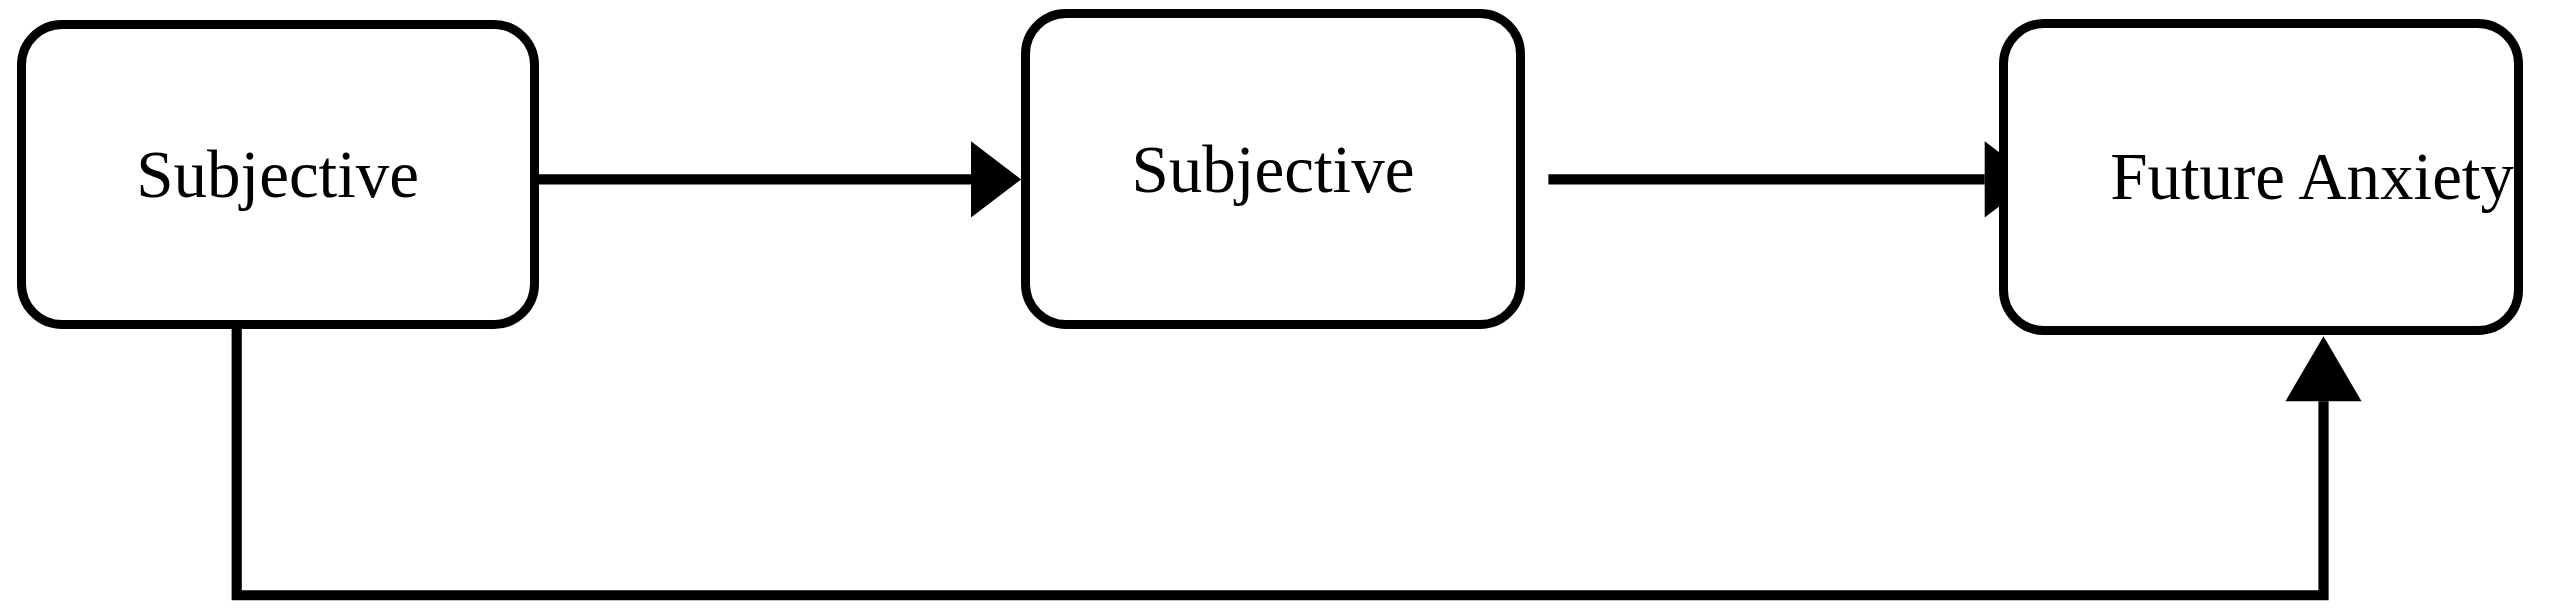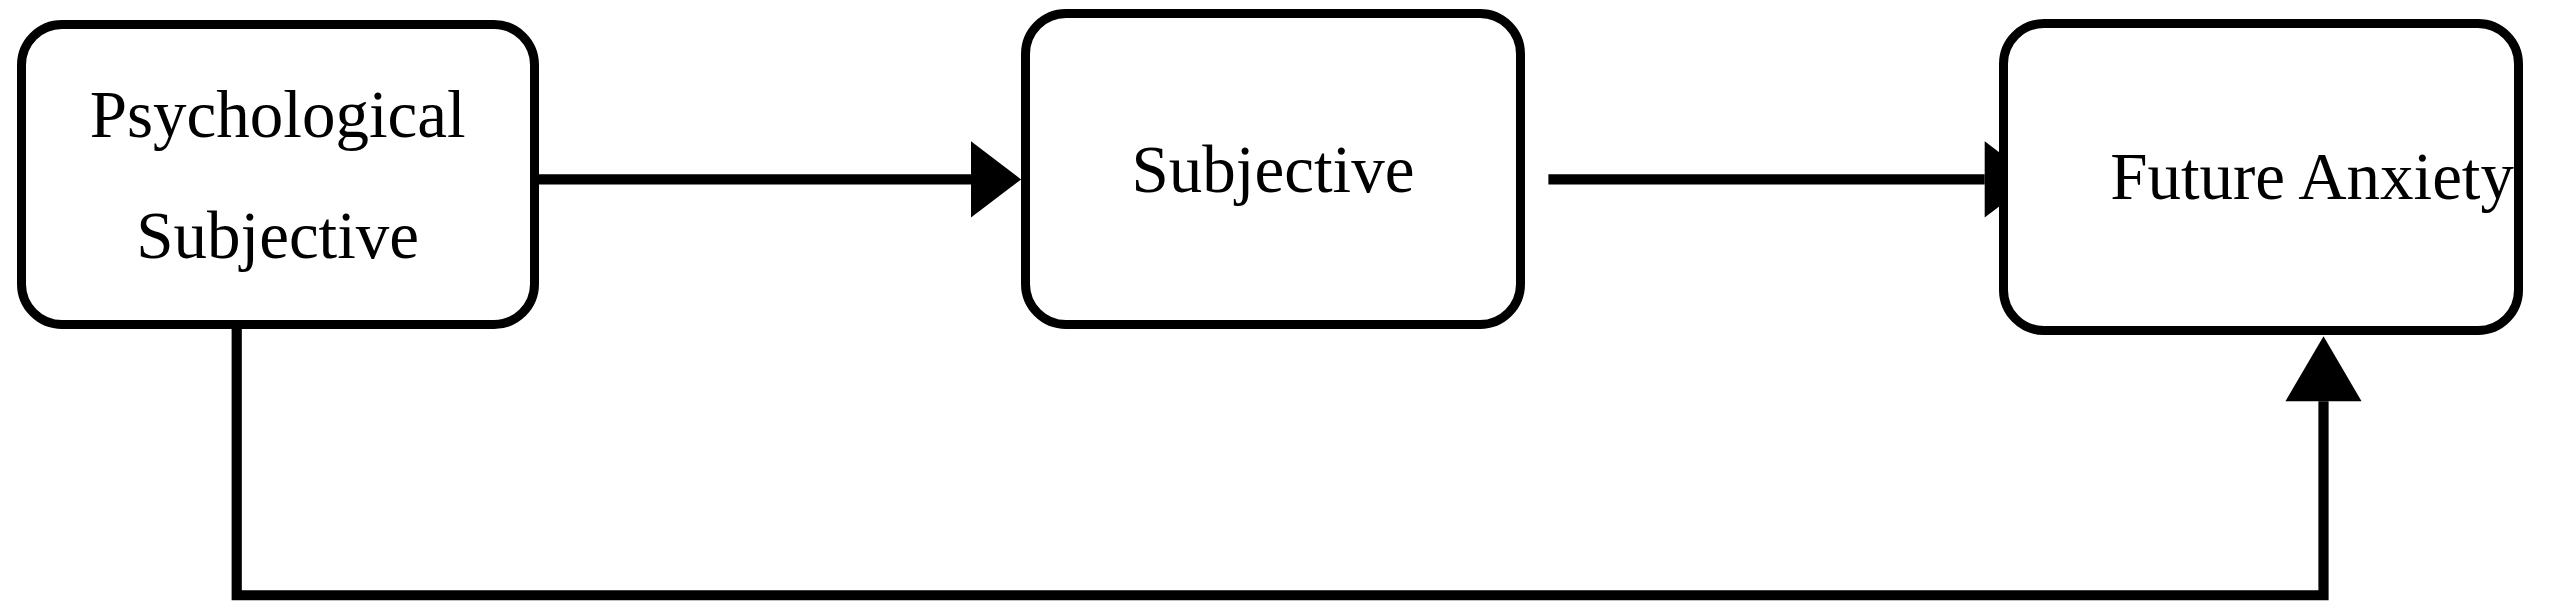--- a/index.html
+++ b/index.html
@@ -87,21 +87,20 @@
       <polygon points="2138,152 2192,193 2138,234" fill="#000000"></polygon>
     </g>
 
     <g>
       <path d="M 255 352 L 255 641 L 2503 641 L 2503 432" fill="none" stroke="#000000" stroke-width="11" stroke-linecap="butt" stroke-linejoin="miter"></path>
       <polygon points="2462,432 2503,362 2544,432" fill="#000000"></polygon>
     </g>
   </svg>
 
   <div class="node-box" id="node-resilience">
-    <span class="node-line">Psychological</span>
     <span class="node-line">Subjective</span>
   </div>
 
   <div class="node-box" id="node-wellbeing">
     <span class="node-line">Subjective</span>
   </div>
 
   <div class="node-box" id="node-anxiety">
     <span class="node-line">Future Anxiety</span>
   </div>

